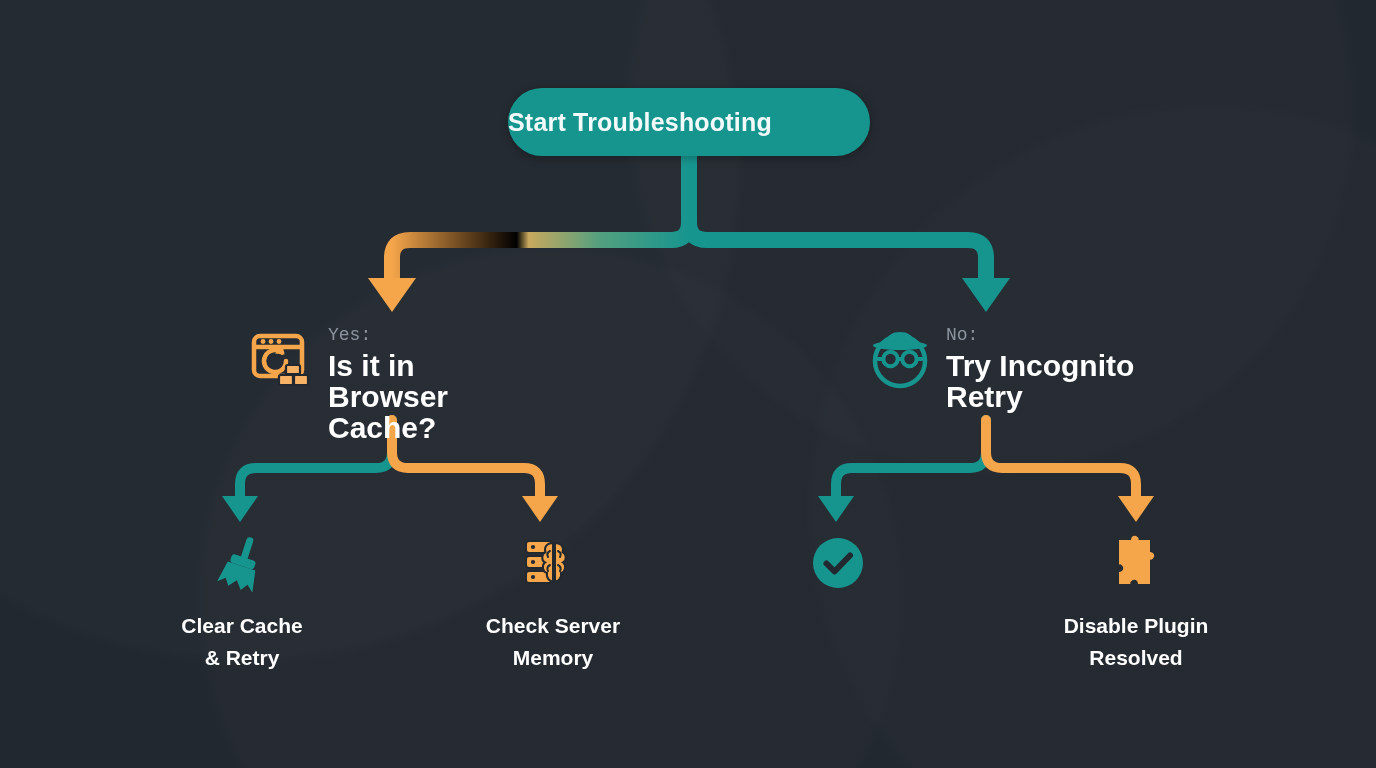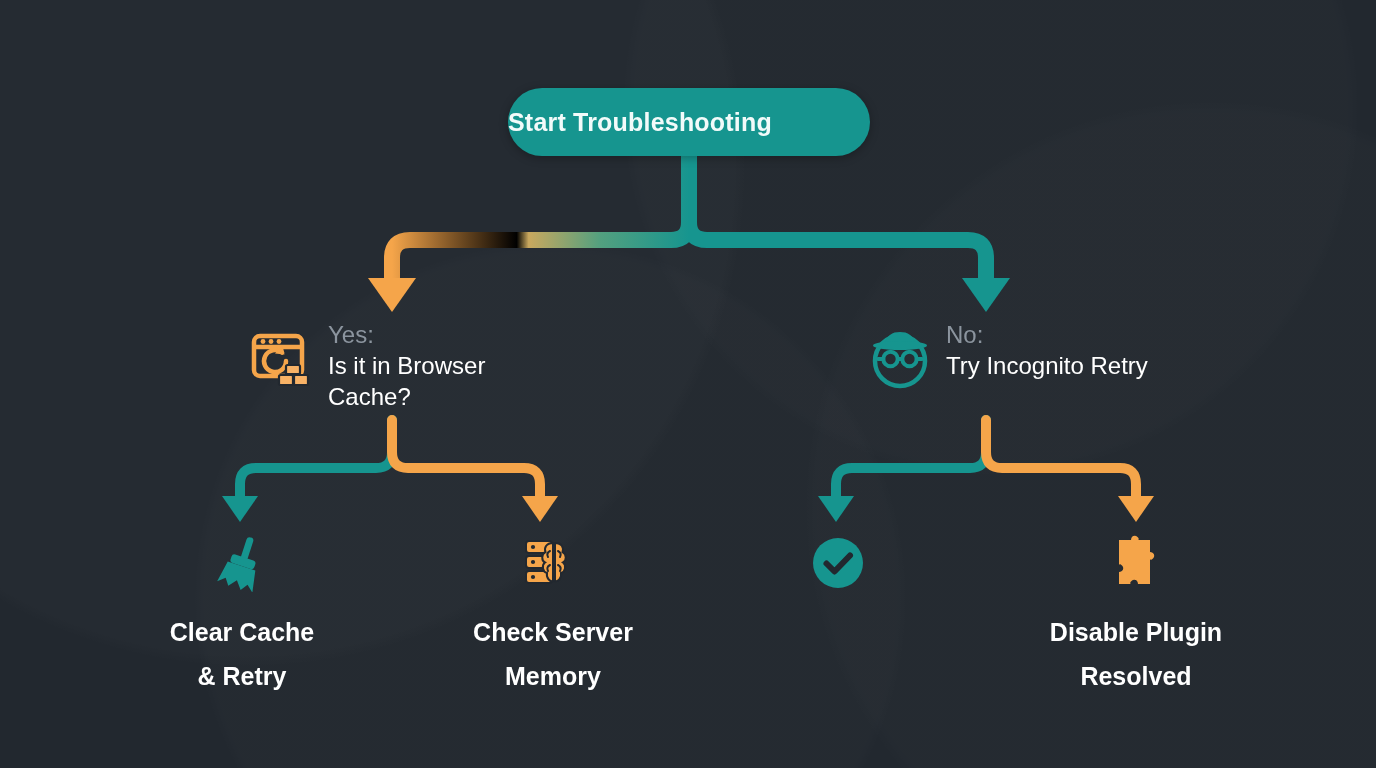--- a/index.html
+++ b/index.html
@@ -55,52 +55,53 @@
   .branch-node .node-icon {
     flex: 0 0 auto;
     width: 64px;
     height: 64px;
     margin-top: 8px;
   }
   .branch-node .node-text { padding-top: 0; }
   .branch-node .node-kicker {
     display: block;
     color: #8b949e;
-    font-size: 24px;
+    font-size: 18px;
     font-weight: 400;
     line-height: 30px;
     white-space: nowrap;
+    font-family: Liberation Mono, monospace;
   }
   .branch-node .node-title {
     display: block;
     color: #ffffff;
-    font-size: 24px;
-    font-weight: 400;
+    font-size: 30px;
+    font-weight: 700;
     line-height: 31px;
     max-width: 215px;
   }
 
   
   .leaf-node {
     position: absolute;
     width: 250px;
     display: flex;
     flex-direction: column;
     align-items: center;
   }
   .leaf-node .leaf-icon {
     width: 58px;
     height: 58px;
     margin-bottom: 18px;
   }
   .leaf-node .leaf-title {
     color: #ffffff;
-    font-size: 25px;
+    font-size: 21px;
     font-weight: 700;
-    line-height: 44px;
+    line-height: 32px;
     text-align: center;
     white-space: pre-line;
   }
 </style>
 </head>
 <body>
 
 <div id="canvas">
 
   <svg id="wires" viewBox="0 0 1376 768" xmlns="http://www.w3.org/2000/svg">

